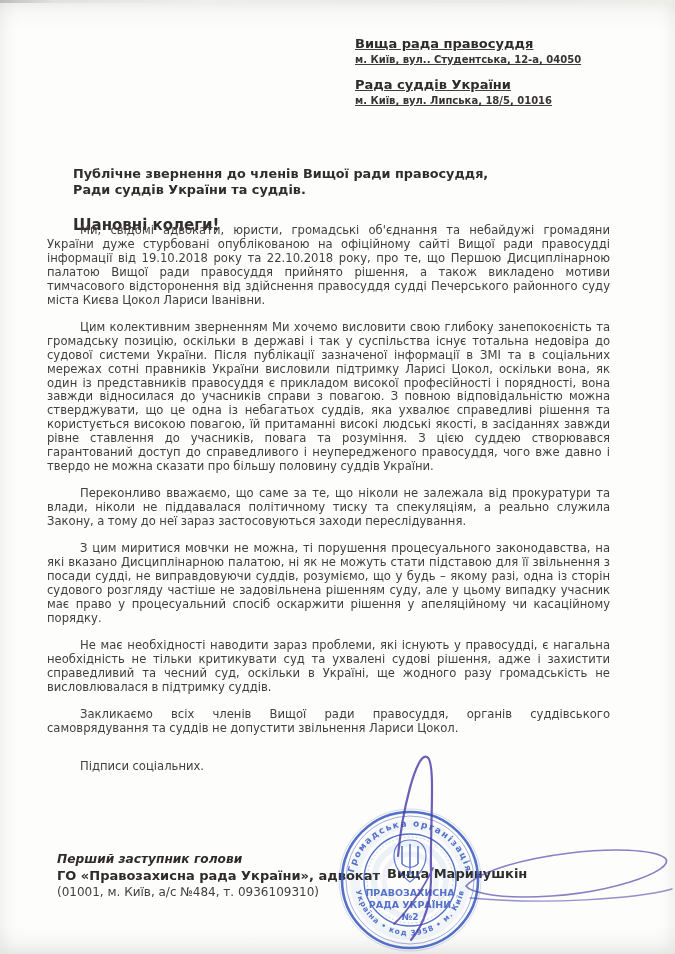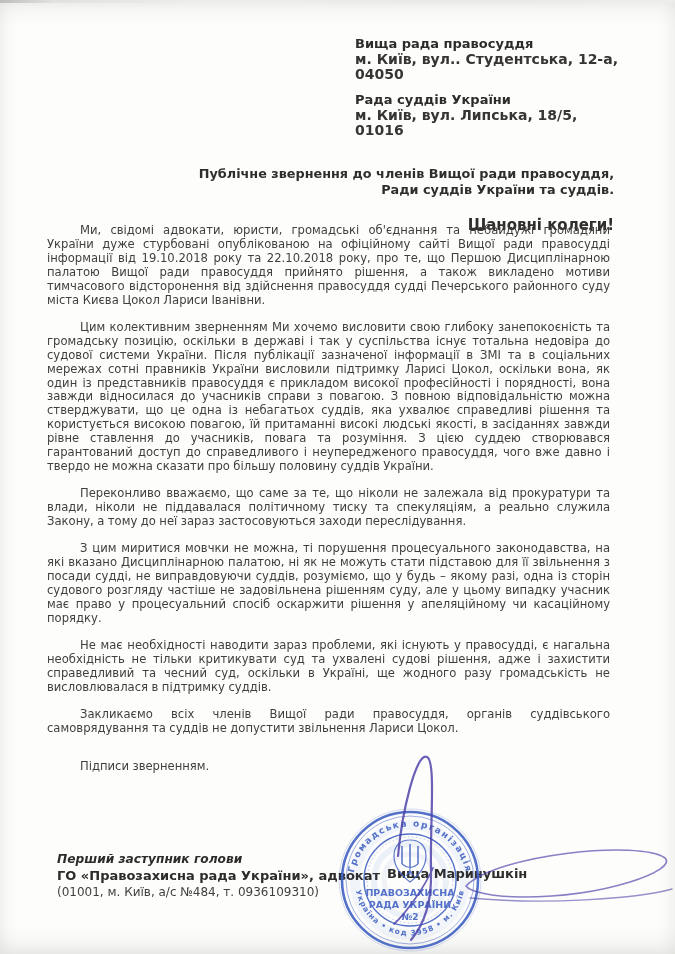--- a/index.html
+++ b/index.html
@@ -12,25 +12,25 @@
   .paper{
     position:relative;width:675px;height:954px;overflow:hidden;
     background:linear-gradient(180deg,#f6f6f4 0%, #fdfdfc 3%, #fdfdfc 97%, #f4f4f2 100%);
     box-shadow:inset 0 0 18px rgba(120,120,115,.18);
     color:#3f3e3c;
   }
   .scan-edge-top{position:absolute;top:0;left:0;width:675px;height:3px;
     background:linear-gradient(90deg,#9a9a98,#d8d8d6 8%,#efefed 30%,#e6e6e4 70%,#efefec);opacity:.55;}
   
   .recipients{position:absolute;left:355px;top:36px;width:272px;}
-  .recipient{margin-bottom:10px;}
+  .recipient{margin-bottom:10px;text-decoration:underline;}
   .recipient-name{font-weight:bold;font-size:13px;line-height:16px;color:#2d2c2a;text-align:justify;}
-  .recipient-address{font-weight:bold;font-size:14px;line-height:15px;color:#363533;}
+  .recipient-address{font-weight:bold;font-size:10px;line-height:15px;color:#363533;}
   
-  .title-block{position:absolute;left:51px;top:166px;width:563px;text-align:right;color:#2f2e2c;}
+  .title-block{position:absolute;left:73px;top:166px;width:563px;text-align:left;color:#2f2e2c;}
   .title-line{font-weight:bold;font-size:12.8px;line-height:16px;}
   .salutation{font-weight:bold;font-size:15px;line-height:19px;margin-top:18px;}
   
   .letter-body{position:absolute;left:47px;top:224px;width:563px;
     font-size:11.6px;line-height:13.95px;text-align:justify;color:#403f3d;word-spacing:-.2px;}
   .letter-body p{margin:0 0 13px 0;text-indent:33px;}
   .letter-body p.closing{margin-bottom:24px;}
   .sign-note{margin:0;text-indent:33px;text-align:left;}
   
   .signature-block{position:absolute;left:57px;top:851px;width:563px;display:flex;justify-content:flex-start;align-items:flex-start;}
@@ -66,21 +66,21 @@
     <div class="salutation">Шановні колеги!</div>
   </div>
 
   <div class="letter-body">
     <p>Ми, свідомі адвокати, юристи, громадські об'єднання та небайдужі громадяни України дуже стурбовані опублікованою на офіційному сайті Вищої ради правосудді інформації від 19.10.2018 року та 22.10.2018 року, про те, що Першою Дисциплінарною палатою Вищої ради правосуддя прийнято рішення, а також викладено мотиви тимчасового відсторонення від здійснення правосуддя судді Печерського районного суду міста Києва Цокол Лариси Іванівни.</p>
     <p>Цим колективним зверненням Ми хочемо висловити свою глибоку занепокоєність та громадську позицію, оскільки в державі і так у суспільства існує тотальна недовіра до судової системи України. Після публікації зазначеної інформації в ЗМІ та в соціальних мережах сотні правників України висловили підтримку Ларисі Цокол, оскільки вона, як один із представників правосуддя є прикладом високої професійності і порядності, вона завжди відносилася до учасників справи з повагою. З повною відповідальністю можна стверджувати, що це одна із небагатьох суддів, яка ухвалює справедливі рішення та користується високою повагою, їй притаманні високі людські якості, в засіданнях завжди рівне ставлення до учасників, повага та розуміння. З цією суддею створювався гарантований доступ до справедливого і неупередженого правосуддя, чого вже давно і твердо не можна сказати про більшу половину суддів України.</p>
     <p>Переконливо вважаємо, що саме за те, що ніколи не залежала від прокуратури та влади, ніколи не піддавалася політичному тиску та спекуляціям, а реально служила Закону, а тому до неї зараз застосовуються заходи переслідування.</p>
     <p>З цим миритися мовчки не можна, ті порушення процесуального законодавства, на які вказано Дисциплінарною палатою, ні як не можуть стати підставою для її звільнення з посади судді, не виправдовуючи суддів, розуміємо, що у будь – якому разі, одна із сторін судового розгляду частіше не задовільнена рішенням суду, але у цьому випадку учасник має право у процесуальний спосіб оскаржити рішення у апеляційному чи касаційному порядку.</p>
     <p>Не має необхідності наводити зараз проблеми, які існують у правосудді, є нагальна необхідність не тільки критикувати суд та ухвалені судові рішення, адже і захистити справедливий та чесний суд, оскільки в Україні, ще жодного разу громадськість не висловлювалася в підтримку суддів.</p>
     <p class="closing">Закликаємо всіх членів Вищої ради правосуддя, органів суддівського самоврядування та суддів не допустити звільнення Лариси Цокол.</p>
-    <p class="sign-note">Підписи зверненням.</p>
+    <p class="sign-note">Підписи соціальних.</p>
   </div>
 
   <div class="signature-block">
     <div class="sig-left">
       <div class="sig-pos1">Перший заступник голови</div>
       <div class="sig-pos2">ГО «Правозахисна рада України», адвокат</div>
       <div class="sig-contact">(01001, м. Київ, а/с №484, т. 0936109310)</div>
     </div>
     <div class="sig-name">Вища Маринушкін</div>
   </div>

